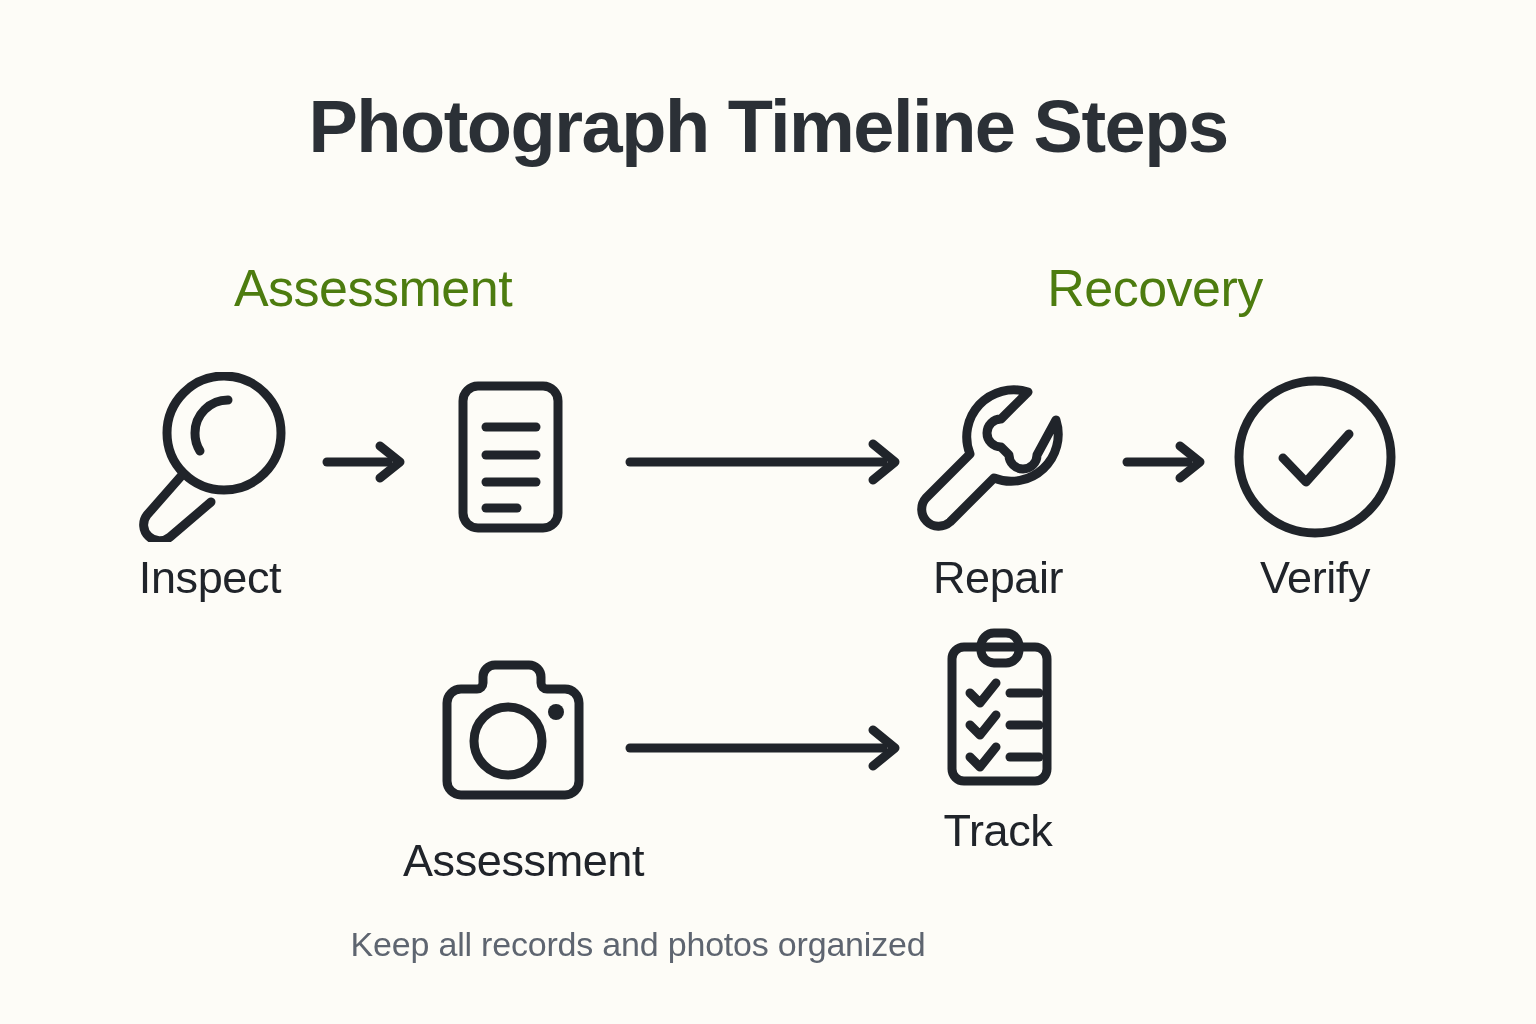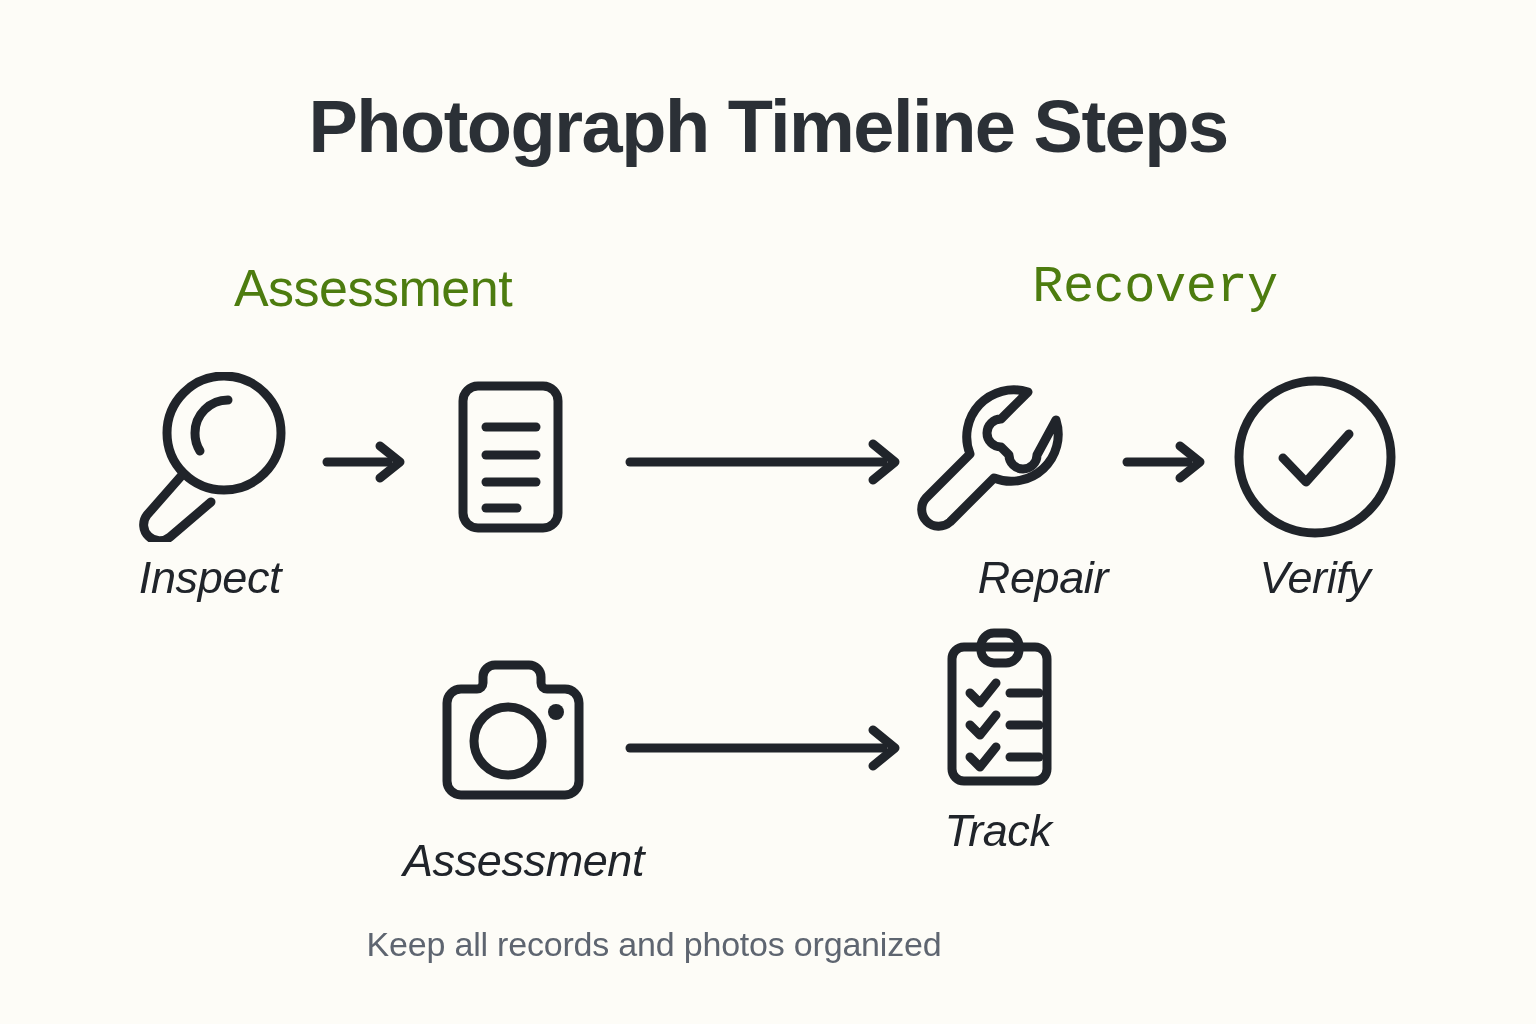--- a/index.html
+++ b/index.html
@@ -48,48 +48,46 @@
   }
   #group-assessment {
     top: 258px;
     left: 93px;
     width: 560px;
   }
   #group-recovery {
     top: 258px;
     left: 875px;
     width: 560px;
-    font-family: Liberation Mono, monospace;
   }
 
   
   .step {
     position: absolute;
     width: 220px;
     text-align: center;
-    font-style: italic;
   }
   .step .icon-box {
     height: 170px;
     display: flex;
     align-items: center;
     justify-content: center;
   }
   .step .step-label {
     font-size: 45px;
     font-weight: 400;
     color: #20242a;
     white-space: nowrap;
     letter-spacing: -0.4px;
     margin-top: 10px;
   }
 
   #step-inspect   { left: 100px;  top: 372px; }
   #step-document  { left: 400px;  top: 372px; }
-  #step-repair    { left: 888px;  top: 372px; text-align: right; }
+  #step-repair    { left: 888px;  top: 372px; }
   #step-verify    { left: 1205px; top: 372px; }
   #step-photograph{ left: 403px;  top: 655px; }
   #step-track     { left: 888px;  top: 625px; }
 
   
   .arrow {
     position: absolute;
   }
   #arrow-inspect-document  { left: 322px; top: 432px; }
   #arrow-document-repair   { left: 625px; top: 432px; }
@@ -100,21 +98,20 @@
   .footer-note {
     position: absolute;
     top: 925px;
     left: 0;
     width: 1276px;
     text-align: center;
     font-size: 34px;
     color: #5e6570;
     white-space: nowrap;
     letter-spacing: -0.2px;
-    padding-left: 16px;
   }
 </style>
 </head>
 <body>
 
 <div class="canvas">
 
   <div class="page-title">Photograph Timeline Steps</div>
 
   <div class="group-label" id="group-assessment">Assessment</div>

